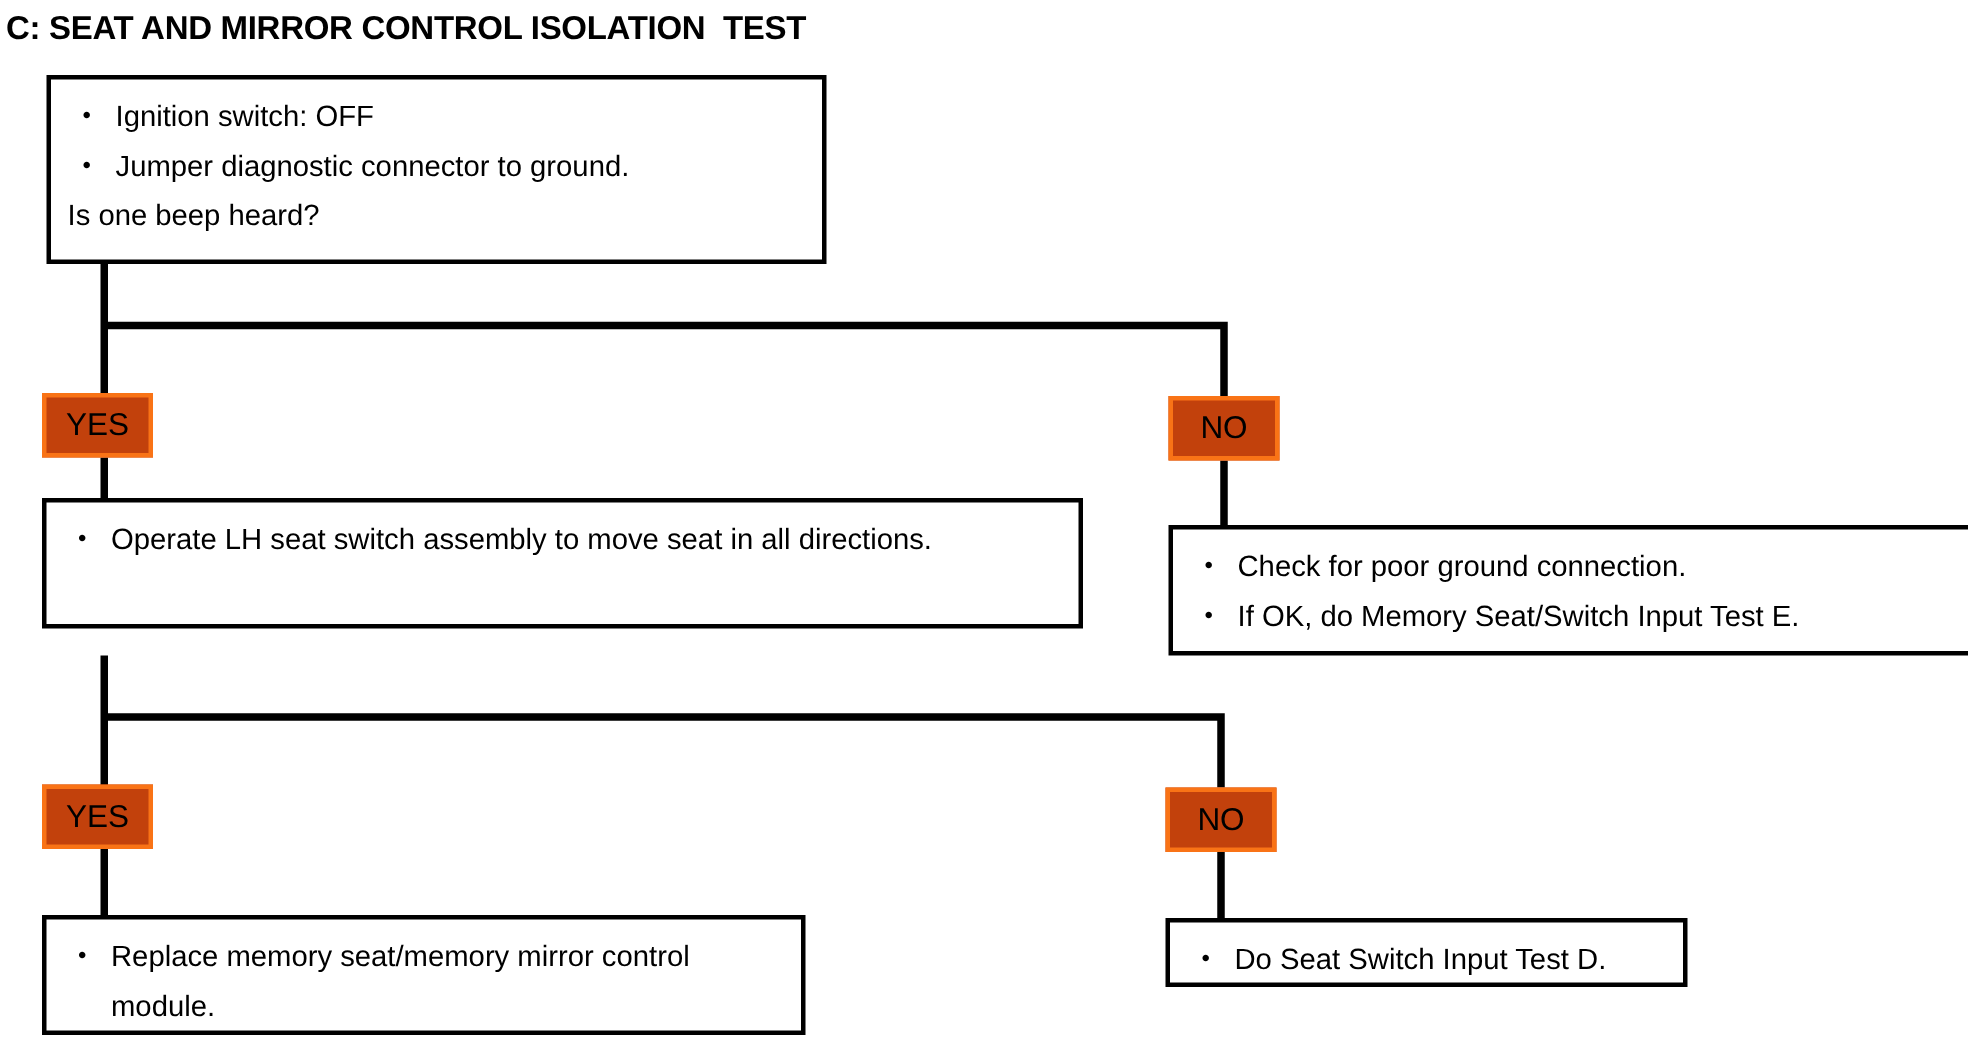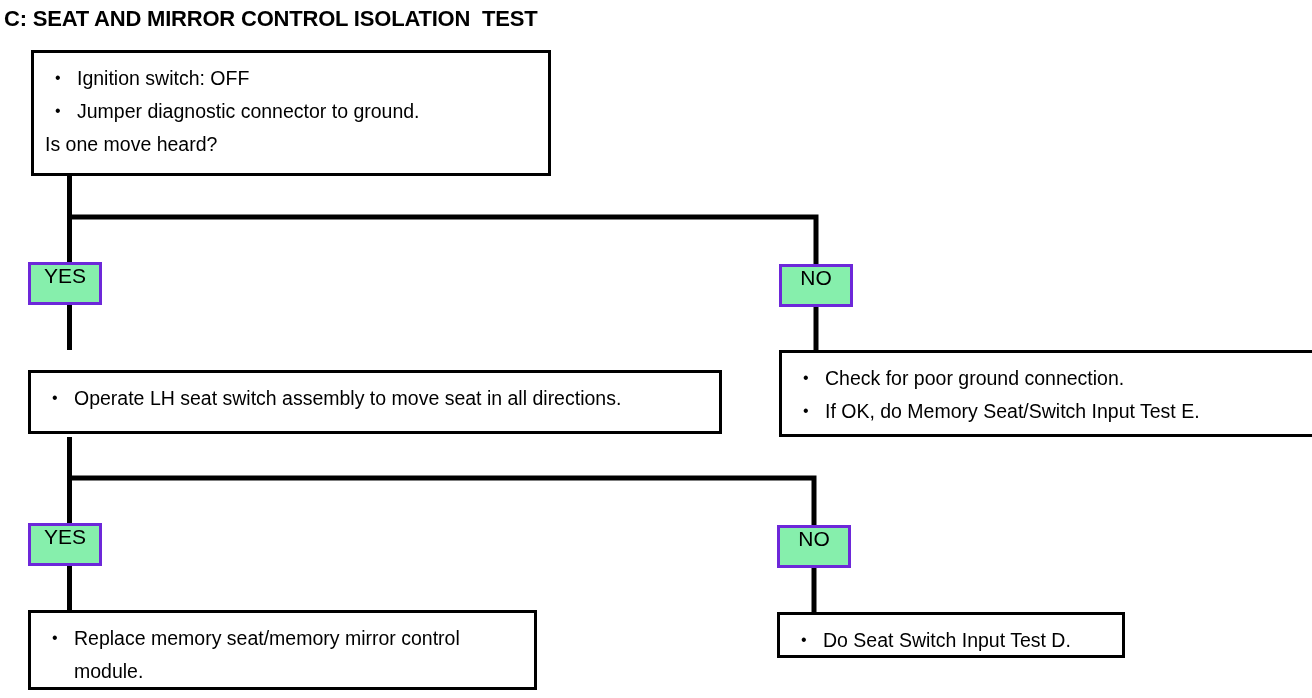--- a/index.html
+++ b/index.html
@@ -34,24 +34,24 @@
   }
   .box {
     position: absolute;
     box-sizing: border-box;
     border: 3px solid #000000;
     background: #ffffff;
   }
   .decision {
     position: absolute;
     box-sizing: border-box;
-    border: 3px solid #6d28d9;
-    background: #86efac;
+    border: 3px solid #f97316;
+    background: #c2410c;
     display: flex;
-    align-items: flex-start;
+    align-items: center;
     justify-content: center;
     font-size: 21px;
     line-height: 21px;
     z-index: 3;
   }
   .lines {
     position: absolute;
     left: 0;
     top: 0;
     z-index: 1;
@@ -111,31 +111,31 @@
     <path d="M 69.5 566 L 69.5 610" stroke="#000" stroke-width="5" fill="none"></path>
 
     <path d="M 814 568 L 814 612" stroke="#000" stroke-width="5" fill="none"></path>
   </svg>
 
   <div class="box boxpad" style="left:31px; top:50px; width:520px; height:126px; z-index:2;">
     <ul class="bullets">
       <li>Ignition switch:  OFF</li>
       <li>Jumper diagnostic connector to ground.</li>
     </ul>
-    <div class="plain">Is one move heard?</div>
+    <div class="plain">Is one beep heard?</div>
   </div>
 
   <div class="decision" style="left:28px; top:262px; width:74px; height:43px;">
     <span>YES</span>
   </div>
   <div class="decision" style="left:779px; top:264px; width:74px; height:43px;">
     <span>NO</span>
   </div>
 
-  <div class="box boxpad" style="left:28px; top:370px; width:694px; height:64px; z-index:2;">
+  <div class="box boxpad" style="left:28px; top:332px; width:694px; height:87px; z-index:2;">
     <ul class="bullets">
       <li>Operate LH seat switch assembly to move seat in all directions.</li>
     </ul>
   </div>
 
   <div class="box boxpad" style="left:779px; top:350px; width:580px; height:87px; z-index:2;">
     <ul class="bullets">
       <li>Check for poor ground connection.</li>
       <li>If OK, do Memory Seat/Switch Input Test E.</li>
     </ul>

